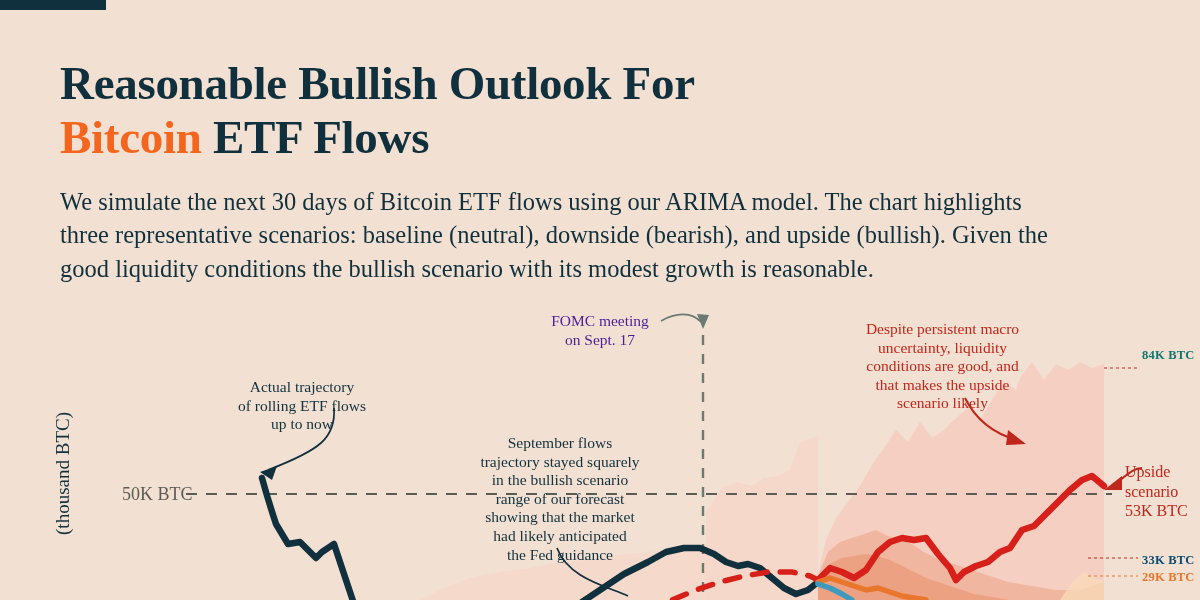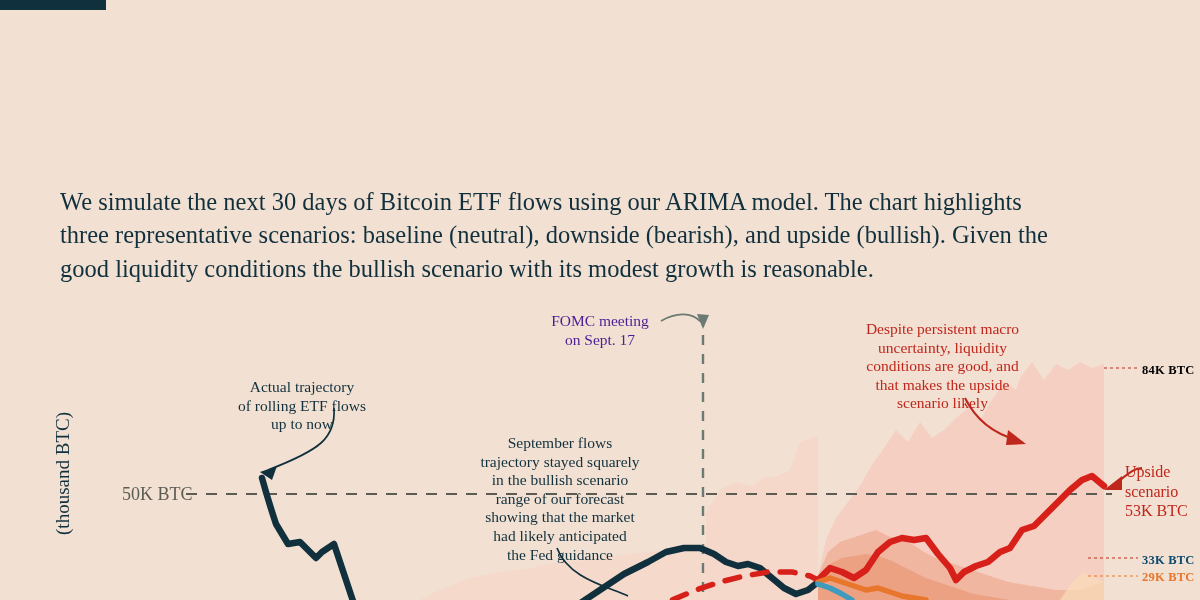--- a/index.html
+++ b/index.html
@@ -97,31 +97,35 @@
     font-size: 18px;
     color: #5c5c55;
   }
   .edge-label {
     position: absolute;
     font-size: 12.5px;
     font-weight: bold;
     letter-spacing: 0.2px;
     white-space: nowrap;
   }
-  .edge-84 { left: 1142px; top: 363px; color: #000000; }
+  .edge-84 { left: 1142px; top: 348px; color: #0f766e; }
   .edge-33 { left: 1142px; top: 553px; color: #0c4a6e; }
   .edge-29 { left: 1142px; top: 570px; color: #e8762c; }
 </style>
 </head>
 <body>
 
 <div id="page">
 
   <div id="topbar"></div>
 
+  <h1 id="title">
+    <span>Reasonable Bullish Outlook For</span><br>
+    <span class="accent">Bitcoin</span><span> ETF Flows</span>
+  </h1>
 
   <p id="deck">We simulate the next 30 days of Bitcoin ETF flows using our ARIMA model. The chart highlights three representative scenarios: baseline (neutral), downside (bearish), and upside (bullish). Given the good liquidity conditions the bullish scenario with its modest growth is reasonable.</p>
 
   <div id="chart">
     <svg width="1200" height="310" viewBox="0 0 1200 310">
 
       <path fill="#f5cfc2" d="M 818,285 L 826,250 L 836,228 L 848,212 L 860,196 L 872,175 L 884,158 L 896,140 L 908,152 L 920,132 L 932,148 L 944,140 L 956,128 L 968,118 L 980,130 L 992,110 L 1004,92 L 1016,100 L 1020,88 L 1032,72 L 1044,90 L 1056,74 L 1068,80 L 1080,72 L 1092,78 L 1104,74 L 1104,310 L 818,310 Z"></path>
 
       <path fill="#f6d6c8" opacity="0.85" d="M 706,310 L 706,222 L 720,200 L 736,192 L 752,196 L 764,188 L 778,186 L 790,180 L 800,152 L 812,148 L 818,146 L 818,310 Z"></path>
 

